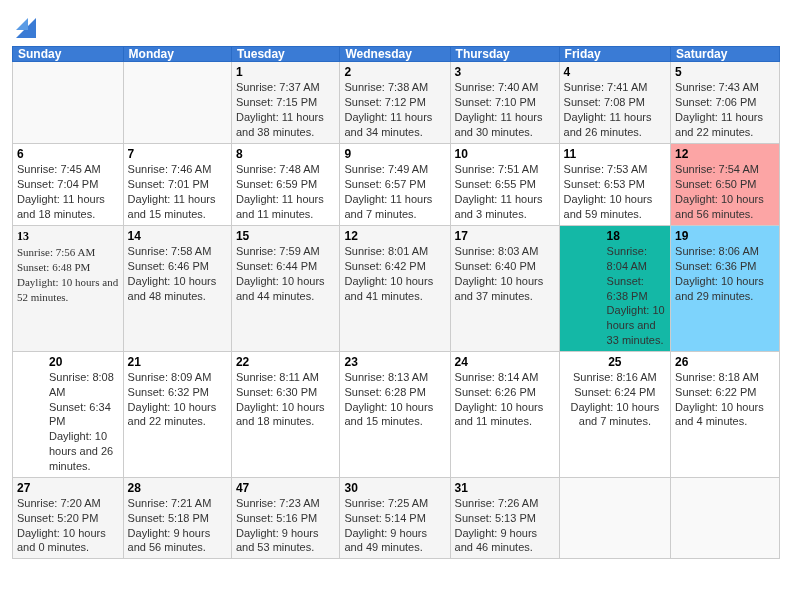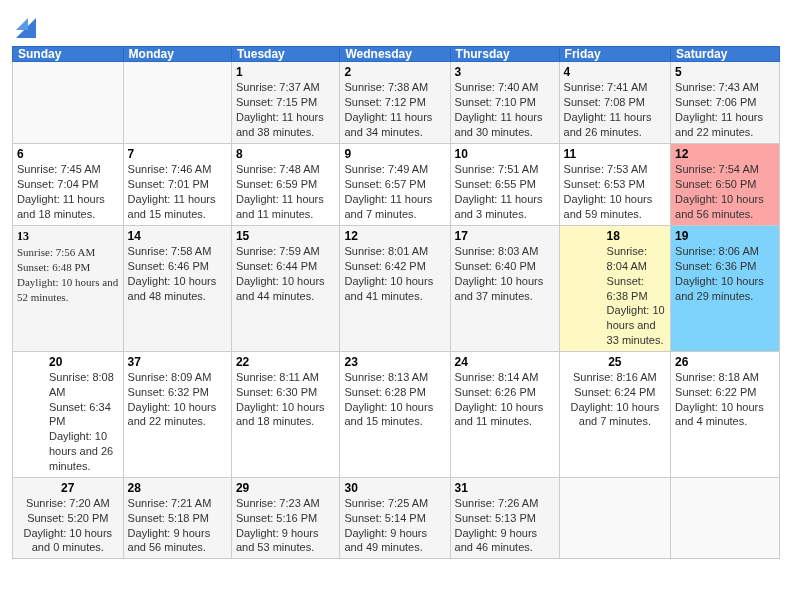--- a/index.html
+++ b/index.html
@@ -206,36 +206,36 @@
             <div class="day-info">Sunrise: 7:59 AM<br>Sunset: 6:44 PM<br>Daylight: 10 hours and 44 minutes.</div>
           </td>
           <td style="background: rgb(245, 245, 245);">
             <span class="day-num">12</span>
             <div class="day-info">Sunrise: 8:01 AM<br>Sunset: 6:42 PM<br>Daylight: 10 hours and 41 minutes.</div>
           </td>
           <td style="background: rgb(245, 245, 245);">
             <span class="day-num">17</span>
             <div class="day-info">Sunrise: 8:03 AM<br>Sunset: 6:40 PM<br>Daylight: 10 hours and 37 minutes.</div>
           </td>
-          <td style="background: #fef9c3; padding-left: 47px;">
+          <td style="background: #14b8a6; padding-left: 47px;">
             <span class="day-num">18</span>
             <div class="day-info">Sunrise: 8:04 AM<br>Sunset: 6:38 PM<br>Daylight: 10 hours and 33 minutes.</div>
           </td>
           <td style="background: #7dd3fc;">
             <span class="day-num">19</span>
             <div class="day-info">Sunrise: 8:06 AM<br>Sunset: 6:36 PM<br>Daylight: 10 hours and 29 minutes.</div>
           </td>
         </tr>
         <tr>
           <td style="background: rgb(255, 255, 255); padding-left: 36px;">
             <span class="day-num">20</span>
             <div class="day-info">Sunrise: 8:08 AM<br>Sunset: 6:34 PM<br>Daylight: 10 hours and 26 minutes.</div>
           </td>
           <td style="background: rgb(255, 255, 255);">
-            <span class="day-num">37</span>
+            <span class="day-num">21</span>
             <div class="day-info">Sunrise: 8:09 AM<br>Sunset: 6:32 PM<br>Daylight: 10 hours and 22 minutes.</div>
           </td>
           <td style="background: rgb(255, 255, 255);">
             <span class="day-num">22</span>
             <div class="day-info">Sunrise: 8:11 AM<br>Sunset: 6:30 PM<br>Daylight: 10 hours and 18 minutes.</div>
           </td>
           <td style="background: rgb(255, 255, 255);">
             <span class="day-num">23</span>
             <div class="day-info">Sunrise: 8:13 AM<br>Sunset: 6:28 PM<br>Daylight: 10 hours and 15 minutes.</div>
           </td>
@@ -246,30 +246,30 @@
           <td style="background: rgb(255, 255, 255); text-align: center;">
             <span class="day-num">25</span>
             <div class="day-info">Sunrise: 8:16 AM<br>Sunset: 6:24 PM<br>Daylight: 10 hours and 7 minutes.</div>
           </td>
           <td style="background: rgb(255, 255, 255);">
             <span class="day-num">26</span>
             <div class="day-info">Sunrise: 8:18 AM<br>Sunset: 6:22 PM<br>Daylight: 10 hours and 4 minutes.</div>
           </td>
         </tr>
         <tr class="last-row">
-          <td style="background: rgb(245, 245, 245); text-align: center;">
+          <td style="background: rgb(245, 245, 245);">
             <span class="day-num">27</span>
             <div class="day-info">Sunrise: 7:20 AM<br>Sunset: 5:20 PM<br>Daylight: 10 hours and 0 minutes.</div>
           </td>
           <td style="background: rgb(245, 245, 245); margin-left: 24px;">
             <span class="day-num">28</span>
             <div class="day-info">Sunrise: 7:21 AM<br>Sunset: 5:18 PM<br>Daylight: 9 hours and 56 minutes.</div>
           </td>
           <td style="background: rgb(245, 245, 245);">
-            <span class="day-num">29</span>
+            <span class="day-num">47</span>
             <div class="day-info">Sunrise: 7:23 AM<br>Sunset: 5:16 PM<br>Daylight: 9 hours and 53 minutes.</div>
           </td>
           <td style="background: rgb(245, 245, 245);">
             <span class="day-num">30</span>
             <div class="day-info">Sunrise: 7:25 AM<br>Sunset: 5:14 PM<br>Daylight: 9 hours and 49 minutes.</div>
           </td>
           <td style="background: rgb(245, 245, 245);">
             <span class="day-num">31</span>
             <div class="day-info">Sunrise: 7:26 AM<br>Sunset: 5:13 PM<br>Daylight: 9 hours and 46 minutes.</div>
           </td>

